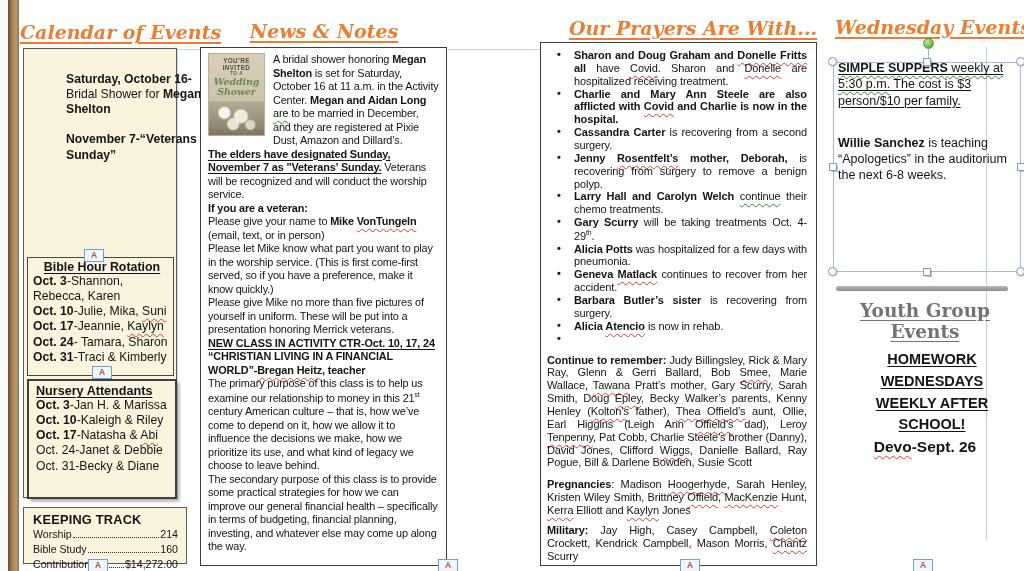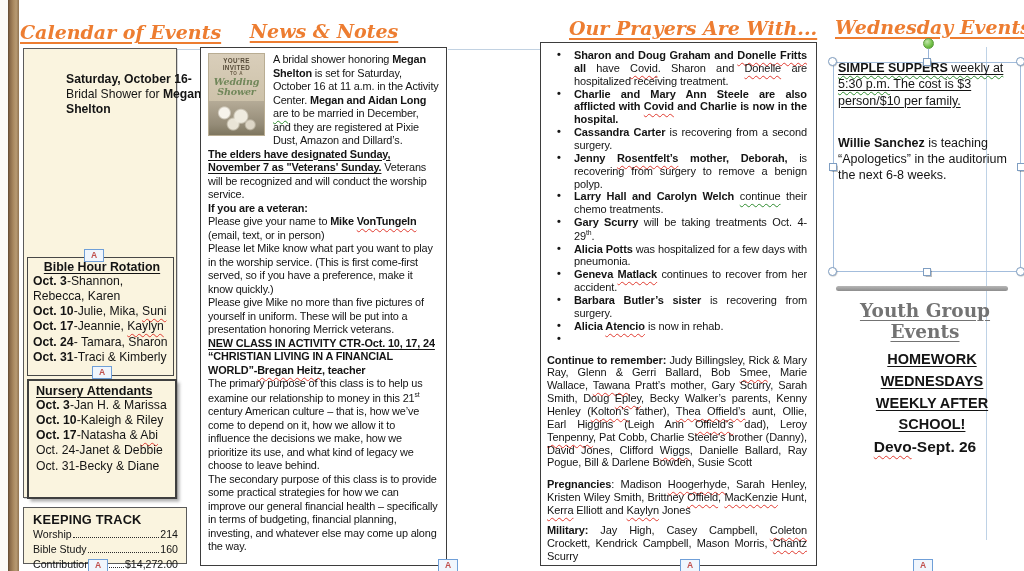--- a/index.html
+++ b/index.html
@@ -86,20 +86,21 @@
 
   <div class="abs guide-h" style="left:177px;width:23px;"></div>
   <div class="abs guide-h" style="left:448px;width:92px;"></div>
   <div class="abs guide-v"></div>
 
   <div class="col-heading" style="left:20px;top:21px;width:160px;">Calendar of Events</div>
 
   <div class="abs calendar-box"></div>
   <div class="abs cal-events">
       <div class="cal-line"><span class="b">Saturday, October 16-</span><span>Bridal Shower for </span><span class="b">Megan Shelton</span></div>
+      <div class="cal-line gap"><span class="b">November 7-“Veterans Sunday”</span></div>
     </div>
 
   <div class="abs bible-box">
     <div class="box-title-center">Bible Hour Rotation</div>
     <div>
         <div class="cal-line"><span class="b">Oct. 3</span><span>-Shannon, Rebecca, Karen</span></div>
         <div class="cal-line"><span class="b">Oct. 10</span><span>-Julie, Mika, </span><span><span class="sqr">Suni</span></span></div>
         <div class="cal-line"><span class="b">Oct. 17</span><span>-Jeannie, </span><span><span class="sqr">Kaylyn</span></span></div>
         <div class="cal-line"><span class="b">Oct. 24</span><span>- Tamara, Sharon</span></div>
         <div class="cal-line"><span class="b">Oct. 31</span><span>-Traci &amp; Kimberly</span></div>

